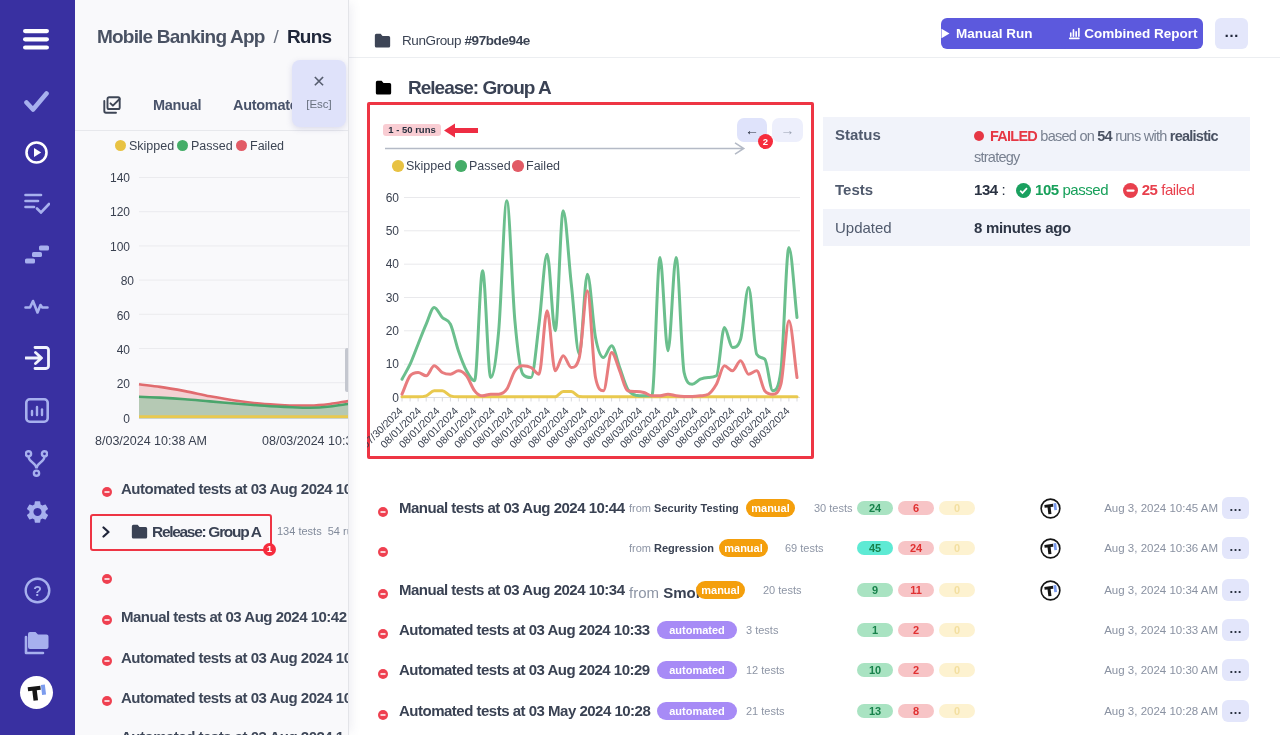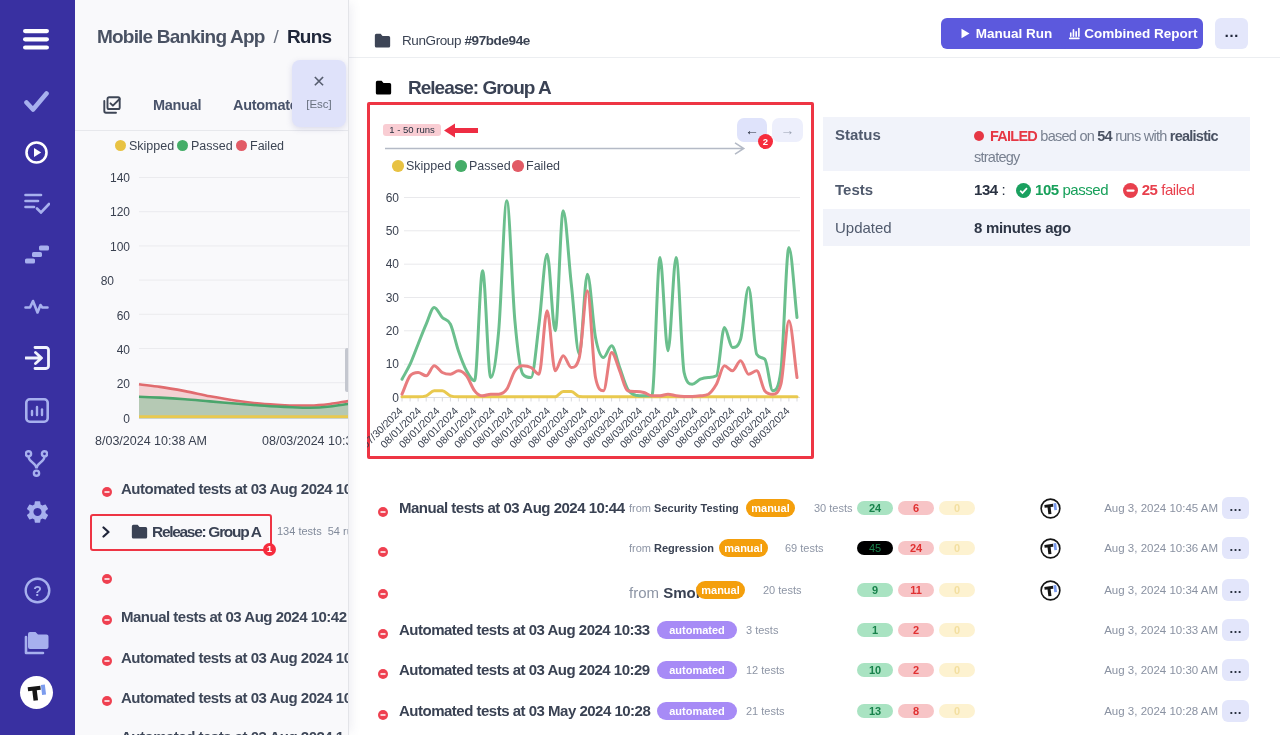--- a/index.html
+++ b/index.html
@@ -16,41 +16,41 @@
 </style>
 </head>
 <body>
 <div id="stage">
   <div id="main">
     <div class="abs" style="left:0;top:0;width:931px;height:58px;border-bottom:1px solid #eceef1"></div>
     <svg class="abs" style="left:25px;top:33px" width="17" height="15" viewBox="0 0 20 17">
         <path d="M1 2.5 a1.8 1.8 0 0 1 1.8-1.8 h5 l2.2 2.4 h7.2 a1.8 1.8 0 0 1 1.8 1.8 v10 a1.8 1.8 0 0 1-1.8 1.8 H2.8 A1.8 1.8 0 0 1 1 14.9z" fill="#3d4556"></path>
       </svg>
     <div class="abs" style="left:53px;top:33px;font-size:13.5px;color:#3c4454;white-space:nowrap;letter-spacing:-0.4px">RunGroup <b>#97bde94e</b></div>
-    <div class="abs" style="left:592px;top:18px;width:131px;height:31px;background:#5c59dd;border-radius:6px;color:#fff;font-size:13.5px;font-weight:bold;text-align:center;line-height:31px"><svg width="9" height="11" viewBox="0 0 9 11" style="vertical-align:-1px;margin-right:6px">
+    <div class="abs" style="left:592px;top:18px;width:131px;height:31px;background:#5c59dd;border-radius:6px;color:#fff;font-size:13.5px;font-weight:bold;text-align:left;line-height:31px"><svg width="9" height="11" viewBox="0 0 9 11" style="vertical-align:-1px;margin-right:6px">
           <path d="M0.5 0.8 L8.5 5.5 L0.5 10.2 Z" fill="#fff"></path>
         </svg>Manual Run</div>
     <div class="abs" style="left:712px;top:18px;width:142px;height:31px;background:#5c59dd;border-radius:6px;color:#fff;font-size:13.5px;font-weight:bold;text-align:center;line-height:31px"><svg width="14" height="13" viewBox="0 0 24 24" style="vertical-align:-2px">
           <g stroke="#fff" stroke-width="3" stroke-linecap="round">
             <path d="M4 21 h17"></path>
             <path d="M6 17 v-6"></path>
             <path d="M11 17 v-12"></path>
             <path d="M16 17 v-8"></path>
             <path d="M21 17 v-14"></path>
           </g>
         </svg> Combined Report</div>
     <div class="abs" style="left:866px;top:18px;width:33px;height:31px;background:#e4e7fb;border-radius:6px;color:#20273a;font-size:15px;font-weight:bold;text-align:center;line-height:27px">…</div>
     <svg class="abs" style="left:26px;top:80px" width="17" height="15" viewBox="0 0 20 17">
         <path d="M1 2.5 a1.8 1.8 0 0 1 1.8-1.8 h5 l2.2 2.4 h7.2 a1.8 1.8 0 0 1 1.8 1.8 v10 a1.8 1.8 0 0 1-1.8 1.8 H2.8 A1.8 1.8 0 0 1 1 14.9z" fill="#000"></path>
       </svg>
     <div class="abs" style="left:59px;top:77px;font-size:19px;font-weight:bold;color:#3a4254;white-space:nowrap;letter-spacing:-1px">Release: Group A</div>
 
     <div class="abs" style="left:18px;top:102px;width:447px;height:357px;border:3px solid #ee3544;border-radius:2px"></div>
 
-    <div class="abs" style="left:34px;top:124px;width:58px;height:12px;background:#f9cdd3;border-radius:3px;font-size:9.5px;font-weight:normal;color:#28303f;text-align:center;line-height:12px">1 - 50 runs</div>
+    <div class="abs" style="left:34px;top:124px;width:58px;height:12px;background:#f9cdd3;border-radius:3px;font-size:9.5px;font-weight:bold;color:#28303f;text-align:center;line-height:12px">1 - 50 runs</div>
     <svg class="abs" style="left:94px;top:122px" width="36" height="17" viewBox="0 0 36 17">
         <path d="M1 8.5 L12 1.5 V6 H35 V11 H12 V15.5 Z" fill="#ee2d43"></path>
       </svg>
 
     <svg class="abs" style="left:36px;top:142px" width="362" height="13" viewBox="0 0 362 13">
         <path d="M0 6.5 H358.5 M350 0.8 L358.8 6.5 L350 12.2" fill="none" stroke="#b4bac6" stroke-width="1.5"></path>
       </svg>
 
     <div class="abs" style="left:388px;top:118px;width:30px;height:24px;background:#dfe3fb;border-radius:7px;text-align:center;line-height:24px;font-size:14px;color:#262c3c">←</div>
     <div class="abs" style="left:423px;top:118px;width:31px;height:24px;background:#edeffc;border-radius:7px;text-align:center;line-height:24px;font-size:14px;color:#9aa2b2">→</div>
@@ -200,38 +200,39 @@
         <span style="position:absolute;right:0">Aug 3, 2024 10:45 AM</span>
       </div>
     <div class="abs" style="left:873px;top:497px;width:27px;height:22px;background:#e3e6fb;border-radius:6px;color:#2a3242;font-size:13px;font-weight:bold;text-align:center;line-height:19px">…</div>
     <div class="abs" style="left:29px;top:543px"><svg width="10" height="10" viewBox="0 0 16 16">
           <circle cx="8" cy="8" r="8" fill="#ef4050"></circle>
           <rect x="3.6" y="6.7" width="8.8" height="2.6" rx="1.3" fill="#fff"></rect>
         </svg></div>
     <div class="abs" style="left:280px;top:542px;font-size:11px;color:#8d95a5;white-space:nowrap">from <b style="color:#3a4253">Regression</b></div>
     <div class="abs" style="left:370px;top:539px;width:49px;height:18px;border-radius:9px;background:#f49f0c;color:#fff;font-size:11px;font-weight:bold;text-align:center;line-height:18px">manual</div>
     <div class="abs" style="left:436px;top:542px;font-size:11px;color:#8d95a5;white-space:nowrap">69 tests</div>
-    <div class="abs" style="left:508px;top:541px;width:36px;height:14px;border-radius:7px;background:#000000;color:#18824b;font-size:11px;font-weight:normal;text-align:center;line-height:14px">45</div>
+    <div class="abs" style="left:508px;top:541px;width:36px;height:14px;border-radius:7px;background:#5eead4;color:#18824b;font-size:11px;font-weight:bold;text-align:center;line-height:14px">45</div>
     <div class="abs" style="left:549px;top:541px;width:36px;height:14px;border-radius:7px;background:#f7c4c6;color:#e03131;font-size:11px;font-weight:bold;text-align:center;line-height:14px">24</div>
     <div class="abs" style="left:590px;top:541px;width:36px;height:14px;border-radius:7px;background:#fdf2d0;color:#f3dfa0;font-size:11px;font-weight:bold;text-align:center;line-height:14px">0</div>
     <svg class="abs" style="left:691px;top:538px" width="21" height="21" viewBox="0 0 35 35">
         <circle cx="17.5" cy="17.5" r="15.6" fill="#fff" stroke="#161616" stroke-width="2.7"></circle>
         <g transform="rotate(-7 17.5 17.5)">
           <path d="M8 10.3 h14.6 v4.8 h-4.6 v11.6 h-5.2 V15.1 H8 z" fill="#161616"></path>
           <rect x="23.4" y="9.6" width="4.6" height="11.5" fill="#7c9cee"></rect>
         </g>
       </svg>
     <div class="abs" style="left:869px;top:542px;font-size:11.5px;color:#8a92a2;white-space:nowrap;width:0">
         <span style="position:absolute;right:0">Aug 3, 2024 10:36 AM</span>
       </div>
     <div class="abs" style="left:873px;top:537px;width:27px;height:22px;background:#e3e6fb;border-radius:6px;color:#2a3242;font-size:13px;font-weight:bold;text-align:center;line-height:19px">…</div>
     <div class="abs" style="left:29px;top:585px"><svg width="10" height="10" viewBox="0 0 16 16">
           <circle cx="8" cy="8" r="8" fill="#ef4050"></circle>
           <rect x="3.6" y="6.7" width="8.8" height="2.6" rx="1.3" fill="#fff"></rect>
         </svg></div>
+    <div class="abs" style="left:50px;top:581px;font-size:15px;font-weight:bold;color:#3a4253;white-space:nowrap;letter-spacing:-0.5px">Manual tests at 03 Aug 2024 10:34</div>
     <div class="abs" style="left:280px;top:584px;font-size:15px;color:#8d95a5;white-space:nowrap">from <b style="color:#3a4253">Smoke</b></div>
     <div class="abs" style="left:347px;top:581px;width:49px;height:18px;border-radius:9px;background:#f49f0c;color:#fff;font-size:11px;font-weight:bold;text-align:center;line-height:18px">manual</div>
     <div class="abs" style="left:414px;top:584px;font-size:11px;color:#8d95a5;white-space:nowrap">20 tests</div>
     <div class="abs" style="left:508px;top:583px;width:36px;height:14px;border-radius:7px;background:#a9e3c2;color:#18824b;font-size:11px;font-weight:bold;text-align:center;line-height:14px">9</div>
     <div class="abs" style="left:549px;top:583px;width:36px;height:14px;border-radius:7px;background:#f7c4c6;color:#e03131;font-size:11px;font-weight:bold;text-align:center;line-height:14px">11</div>
     <div class="abs" style="left:590px;top:583px;width:36px;height:14px;border-radius:7px;background:#fdf2d0;color:#f3dfa0;font-size:11px;font-weight:bold;text-align:center;line-height:14px">0</div>
     <svg class="abs" style="left:691px;top:580px" width="21" height="21" viewBox="0 0 35 35">
         <circle cx="17.5" cy="17.5" r="15.6" fill="#fff" stroke="#161616" stroke-width="2.7"></circle>
         <g transform="rotate(-7 17.5 17.5)">
           <path d="M8 10.3 h14.6 v4.8 h-4.6 v11.6 h-5.2 V15.1 H8 z" fill="#161616"></path>
@@ -299,21 +300,21 @@
     <div class="abs" style="left:40px;top:140px;width:11px;height:11px;border-radius:50%;background:#e8c243"></div>
     <div class="abs" style="left:54px;top:139px;font-size:12.5px;color:#3d4554">Skipped</div>
     <div class="abs" style="left:102px;top:140px;width:11px;height:11px;border-radius:50%;background:#45ad68"></div>
     <div class="abs" style="left:116px;top:139px;font-size:12.5px;color:#3d4554">Passed</div>
     <div class="abs" style="left:161px;top:140px;width:11px;height:11px;border-radius:50%;background:#e25b66"></div>
     <div class="abs" style="left:175px;top:139px;font-size:12.5px;color:#3d4554">Failed</div>
 
     <div class="abs" style="right:218px;top:171px;font-size:12px;color:#3a4150">140</div>
     <div class="abs" style="right:218px;top:205px;font-size:12px;color:#3a4150">120</div>
     <div class="abs" style="right:218px;top:240px;font-size:12px;color:#3a4150">100</div>
-    <div class="abs" style="right:234px;top:274px;font-size:12px;color:#3a4150">80</div>
+    <div class="abs" style="right:214px;top:274px;font-size:12px;color:#3a4150">80</div>
     <div class="abs" style="right:218px;top:309px;font-size:12px;color:#3a4150">60</div>
     <div class="abs" style="right:218px;top:343px;font-size:12px;color:#3a4150">40</div>
     <div class="abs" style="right:218px;top:377px;font-size:12px;color:#3a4150">20</div>
     <div class="abs" style="right:218px;top:412px;font-size:12px;color:#3a4150">0</div>
     <svg class="abs" style="left:0;top:130px" width="274" height="330" viewBox="0 0 274 330">
       <g stroke="#ebebee" stroke-width="1">
         <line x1="64" y1="47.5" x2="274" y2="47.5"></line>
           <line x1="64" y1="81.7" x2="274" y2="81.7"></line>
           <line x1="64" y1="115.9" x2="274" y2="115.9"></line>
           <line x1="64" y1="150.1" x2="274" y2="150.1"></line>

